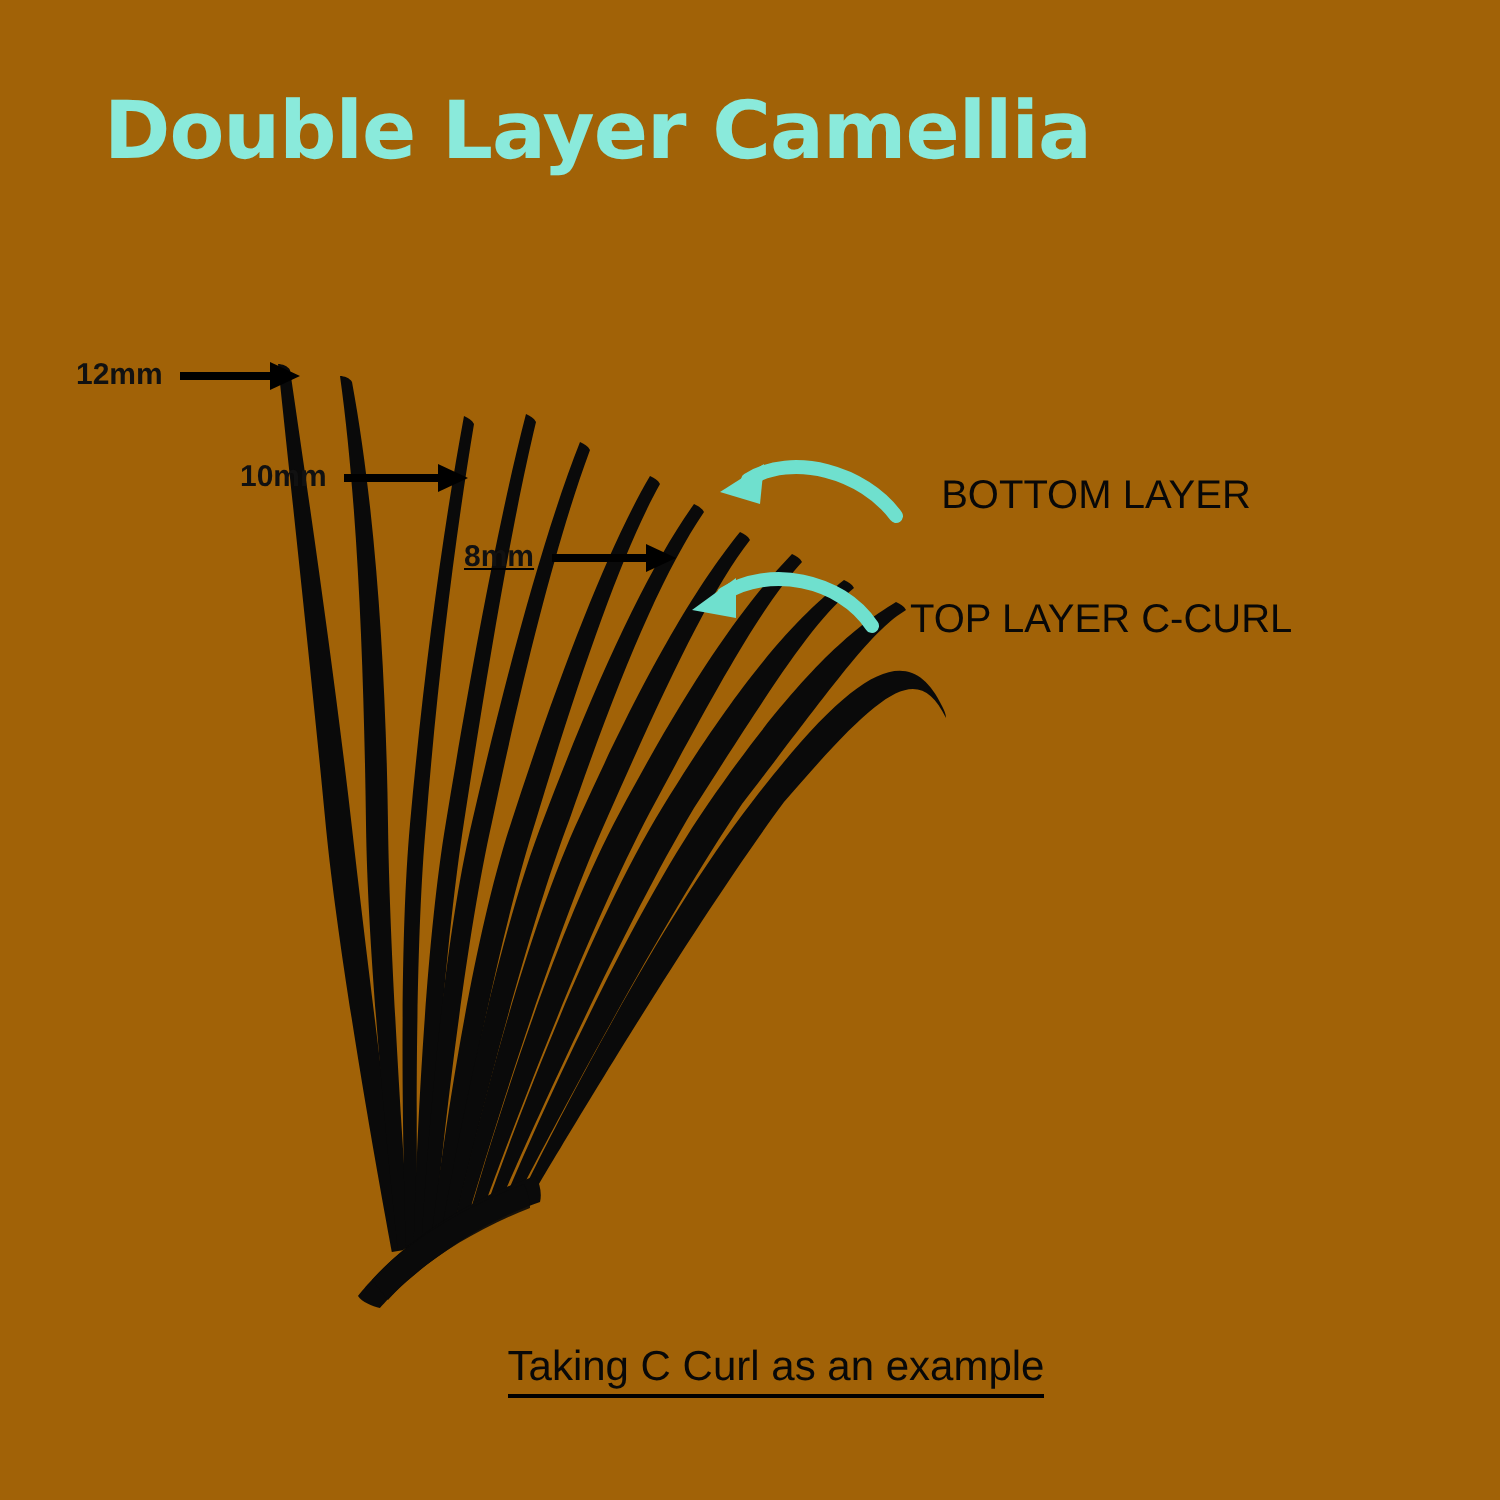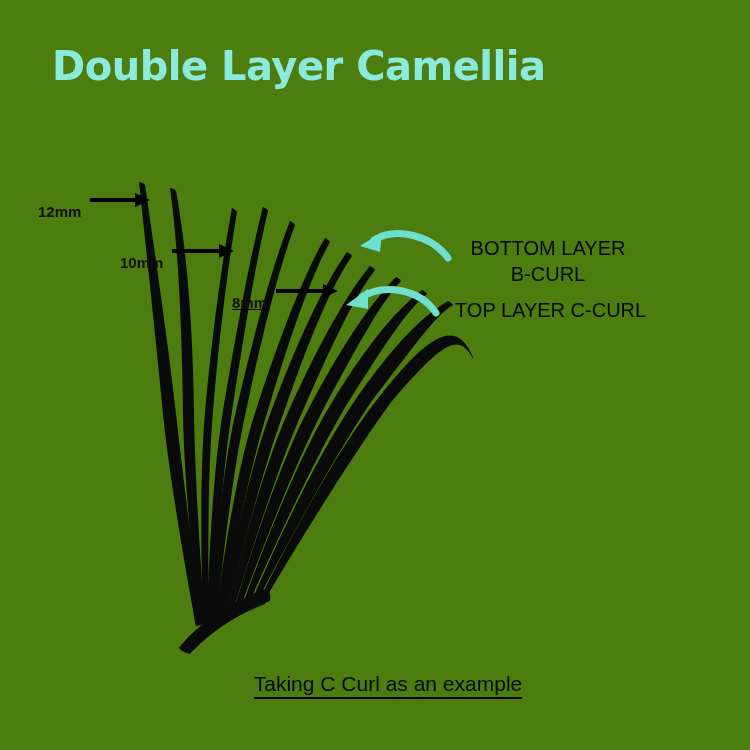--- a/index.html
+++ b/index.html
@@ -4,21 +4,21 @@
 <style>
   html, body {
     margin: 0;
     padding: 0;
     background: #ffffff;
   }
   #root {
     position: relative;
     width: 750px;
     height: 750px;
-    background: #4d7c0f;
+    background: #a16207;
     overflow: hidden;
     font-family: "Liberation Sans", sans-serif;
   }
 
   
   #title-block {
     position: absolute;
     left: 52px;
     top: 46px;
     width: 600px;
@@ -41,21 +41,20 @@
     display: flex;
     align-items: center;
     white-space: nowrap;
   }
   .measure .m-label {
     font-family: "Liberation Sans", sans-serif;
     font-weight: bold;
     font-size: 15px;
     color: #111111;
     line-height: 1;
-    margin-top: 24px;
   }
   .measure .m-arrow {
     position: relative;
     margin-left: 9px;
     height: 7px;
     display: block;
   }
   .measure .m-arrow .shaft {
     position: absolute;
     left: 0;
@@ -210,21 +209,20 @@
     <path d="M 8 18 L 30 4 L 28 24 Z" fill="#6FE0CE"></path>
   </svg>
 
   <svg style="position:absolute;left:340px;top:283px;width:100px;height:42px;" viewBox="0 0 100 42">
     <path d="M 96 30 C 80 6 44 0 22 14" stroke="#6FE0CE" stroke-width="7" fill="none" stroke-linecap="round"></path>
     <path d="M 6 22 L 28 6 L 28 26 Z" fill="#6FE0CE"></path>
   </svg>
 
   <div class="layer-note" id="bottom-layer-note">
     <div>BOTTOM LAYER</div>
-    <div>B-CURL</div>
   </div>
 
   <div class="layer-note" id="top-layer-note">
     <div>TOP LAYER C-CURL</div>
   </div>
 
   <div id="caption">
     <span class="cap-text">Taking C Curl as an example</span>
   </div>
 

